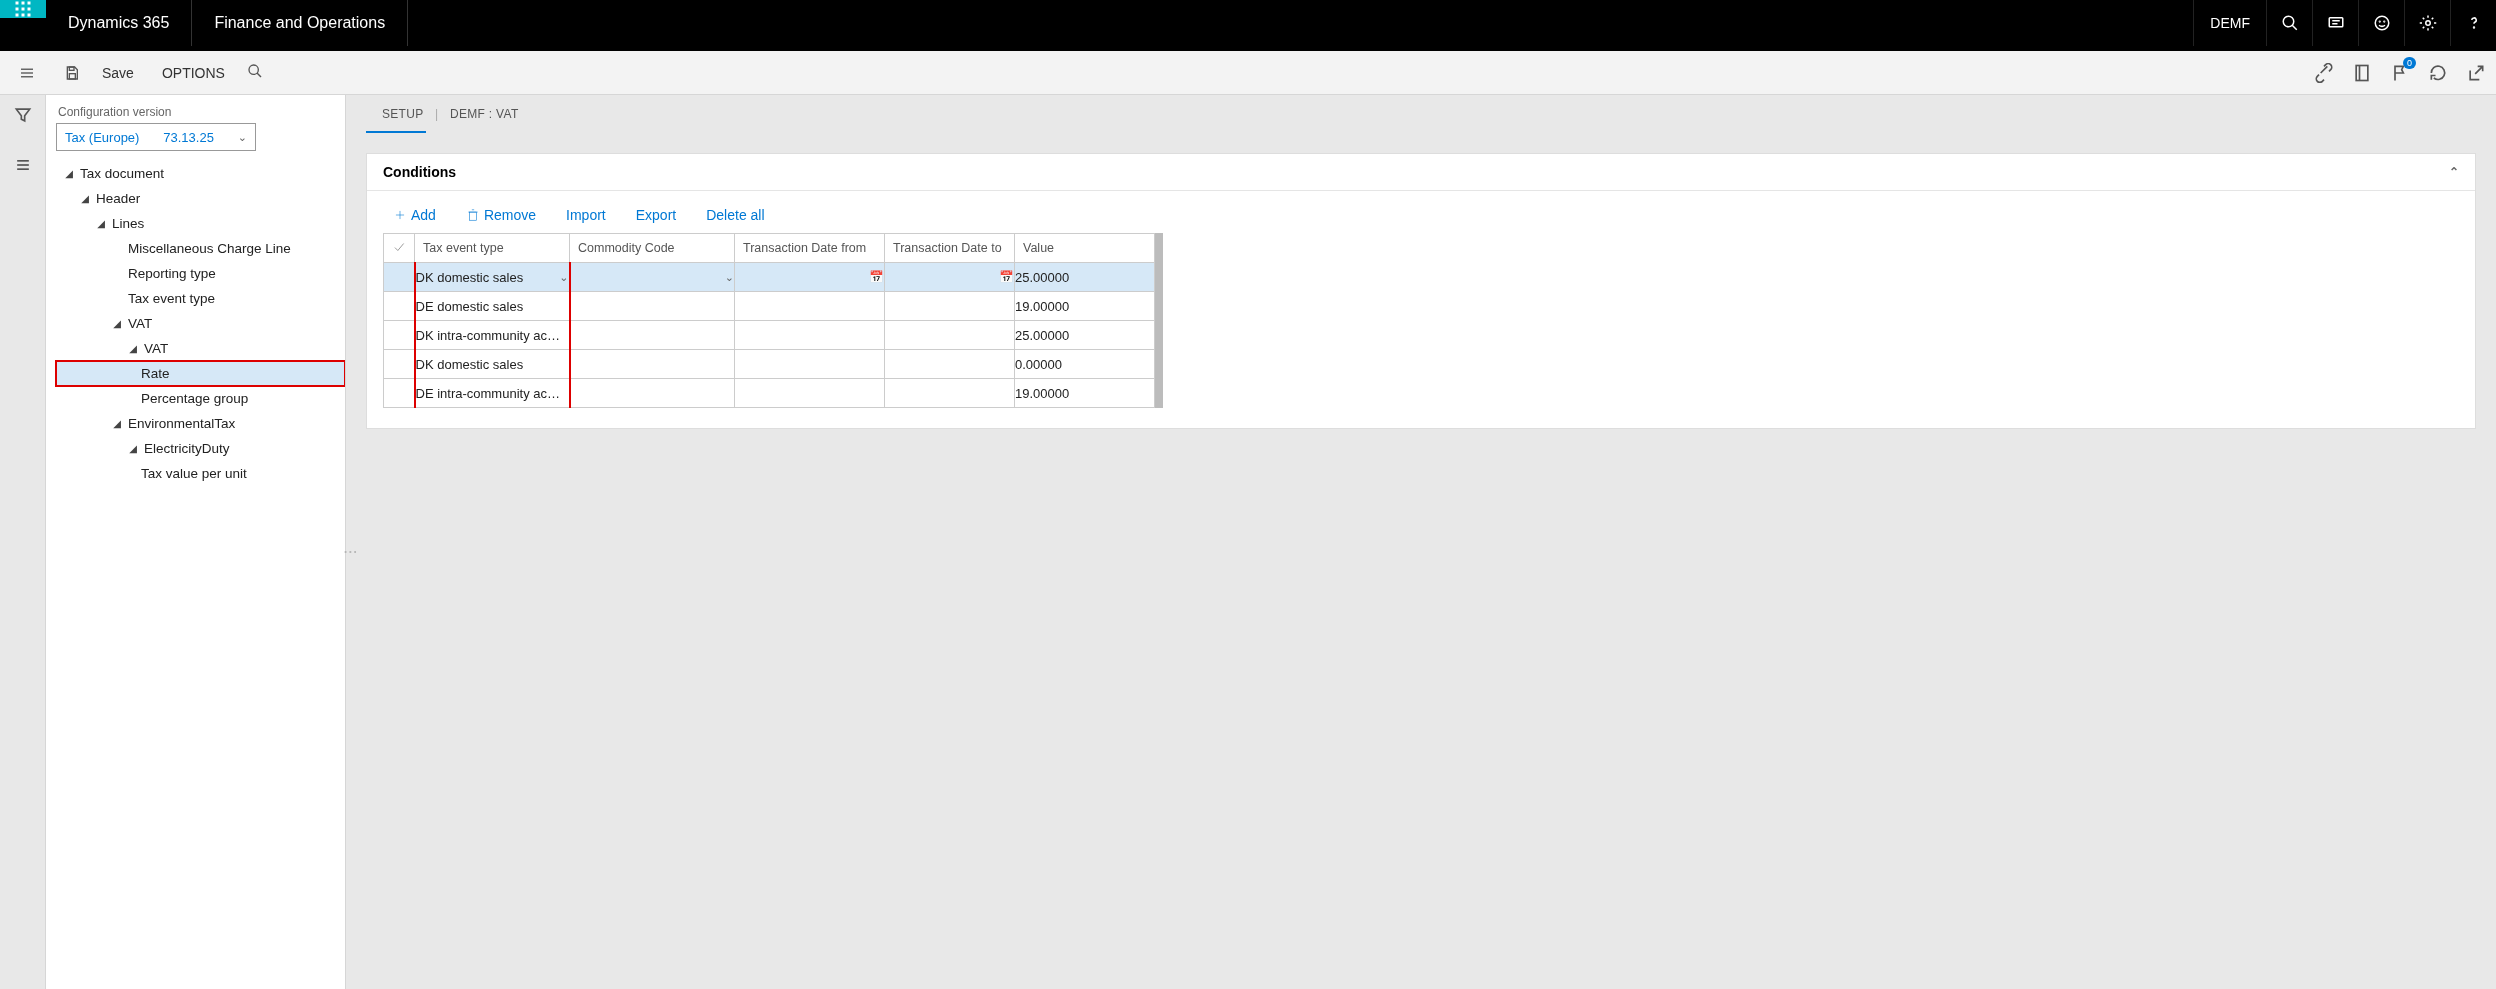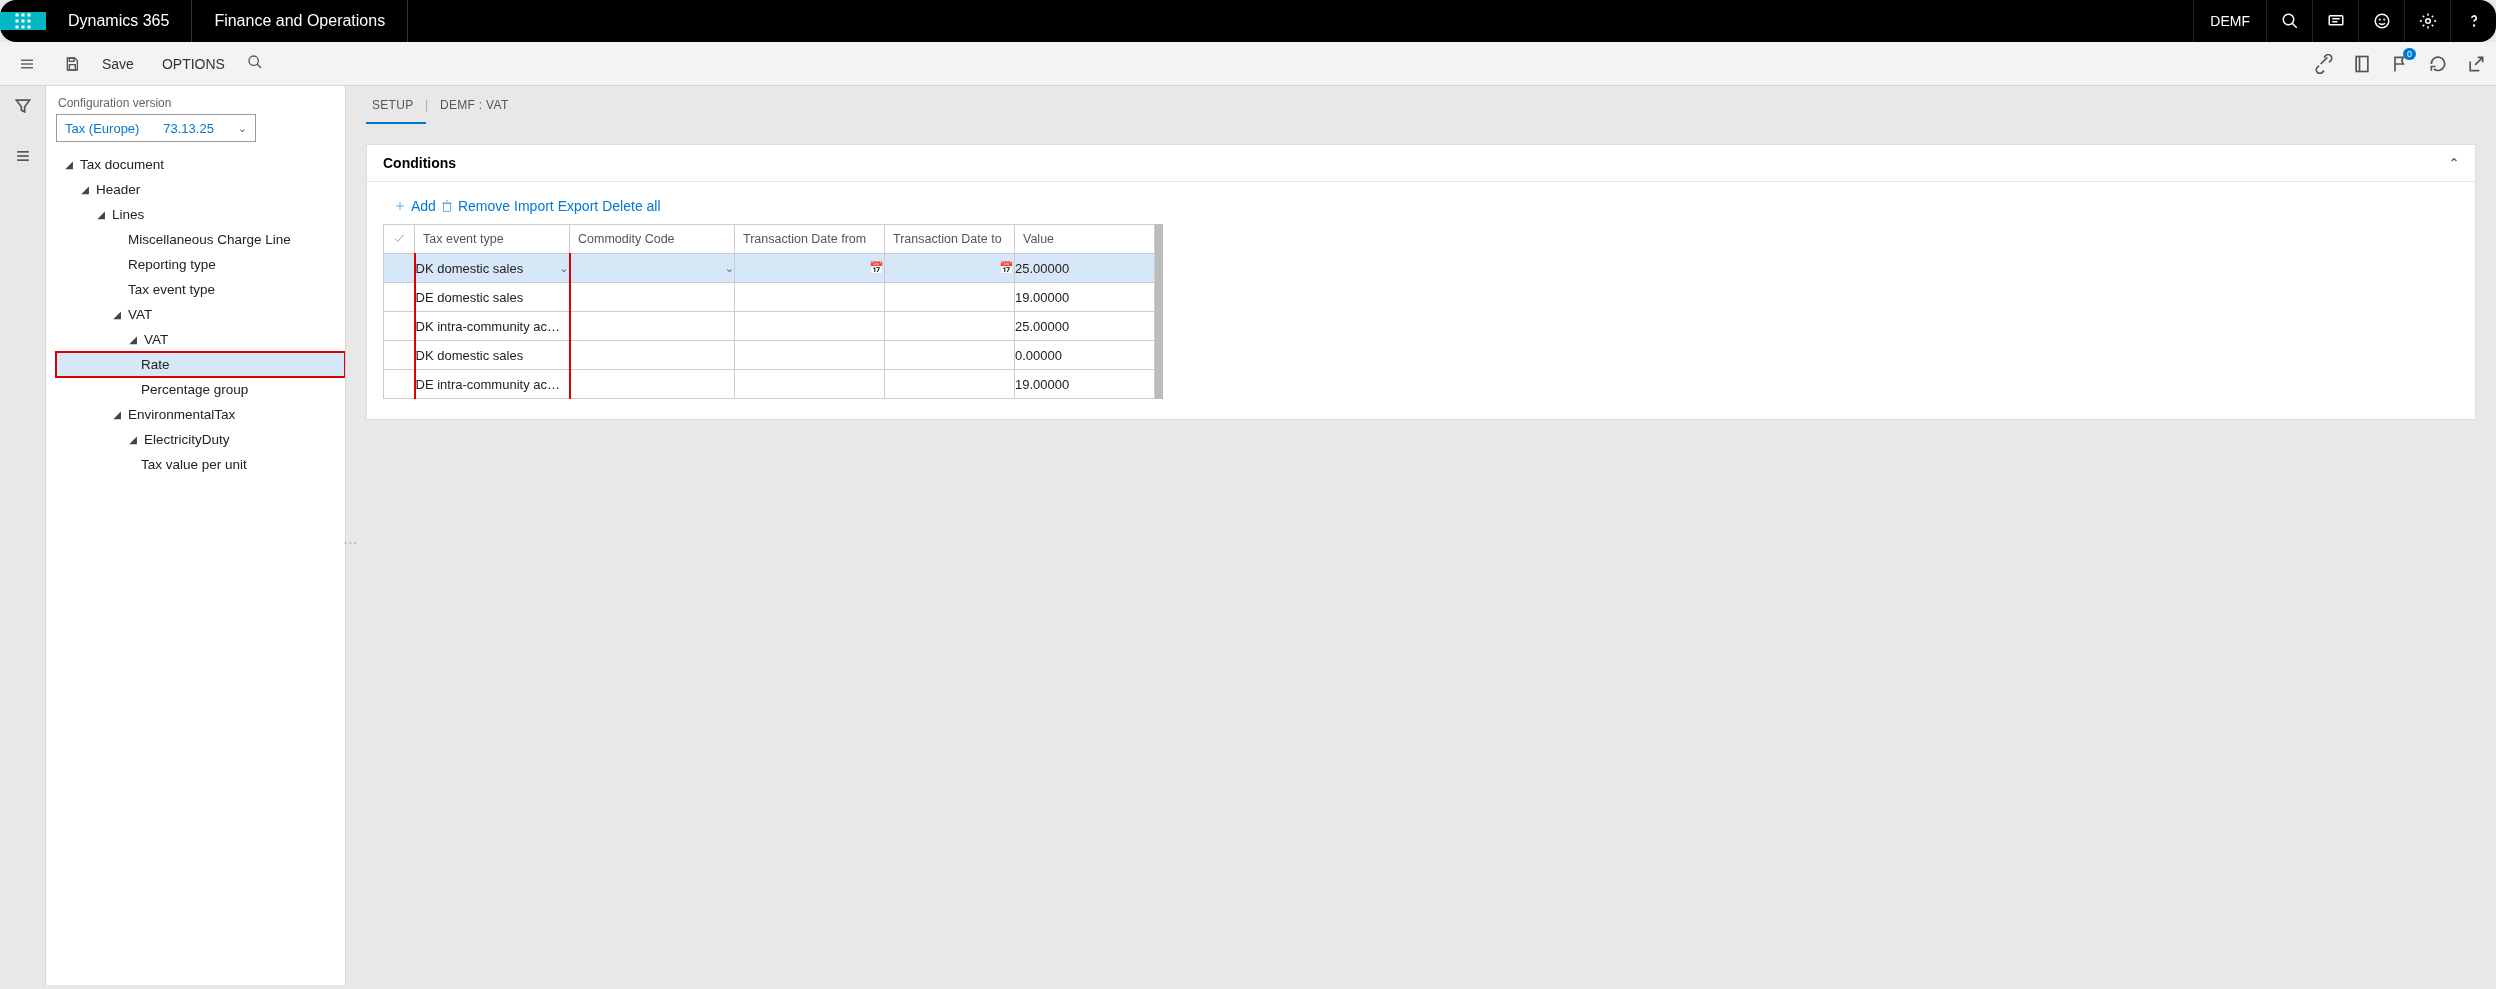--- a/index.html
+++ b/index.html
@@ -1,19 +1,19 @@
 <!DOCTYPE html>
 <html><head>
 <meta charset="utf-8">
 <style>
   * { box-sizing: border-box; margin: 0; padding: 0; font-family: "Segoe UI", Arial, sans-serif; }
   html, body { width: 100%; height: 100%; background: #e8e8e8; overflow: hidden; }
 
   
-  .topbar { background:#000; color:#fff; height:42px; display:flex; align-items:center;border-radius:16px; }
+  .topbar { background:#000; color:#fff; height:51px; display:flex; align-items:flex-start; }
   .waffle { width:46px; background:#00b7c3; display:flex; align-items:center; justify-content:center; }
   .waffle svg { width:18px; height:18px; fill:#fff; }
   .titleblock { display:flex; align-items:center; }
   .titleblock .sep { width:1px; height:46px; background:#333; }
   .titleblock .appname { padding:0 22px; font-size:16px; font-weight:400; }
   .top-right { margin-left:auto; display:flex; align-items:center; height:46px; }
   .top-right .item { width:46px; height:46px; display:flex; align-items:center; justify-content:center; border-left:1px solid #222; }
   .top-right .company { padding:8px 16px; font-size:14px; display:flex; align-items:center; border-left:1px solid #222; height:46px;}
   .top-right svg { width:18px; height:18px; stroke:#fff; fill:none; }
 
@@ -43,29 +43,29 @@
   .tree .lvl2 { padding-left:22px;}
   .tree .lvl3 { padding-left:38px;}
   .tree .lvl4 { padding-left:54px;}
   .tree .lvl5 { padding-left:70px;}
   .tree .lvl6 { padding-left:67px;}
   .selected { background:#d6e8f7; }
   .redbox { outline:2px solid #d00; outline-offset:-1px; }
   .redbox2 { border:2px solid #d00; }
 
   .contentarea { flex:1; background:#e8e8e8; display:flex; flex-direction:column; position:relative;}
-  .breadcrumb { padding:12px 20px 6px 26px; font-size:12px; color:#555; letter-spacing:.3px;}
+  .breadcrumb { padding:12px 20px 6px 36px; font-size:12px; color:#555; letter-spacing:.3px;}
   .breadcrumb .bsep { margin:0 8px; color:#aaa;}
   .pgtitle { padding:4px 20px 0 20px; font-size:15px; font-weight:600; color:#222;}
   .pgtitle-underline { height:2px; background:#0078d4; width:60px; margin:4px 0 0 20px;}
 
   .panel { background:#fff; margin:20px 20px 0 20px; border:1px solid #ddd;}
   .panel-head { display:flex; align-items:center; justify-content:space-between; padding:10px 16px; font-weight:600; font-size:14px; border-bottom:1px solid #e5e5e5;}
   .panel-body { padding:12px 16px 20px 16px;}
-  .tbl-toolbar { display:flex; gap:4px; align-items:center; font-size:14px; color:#0078d4; padding:4px 0 10px 10px;}
+  .tbl-toolbar { display:flex; gap:30px; align-items:center; font-size:14px; color:#0078d4; padding:4px 0 10px 10px;}
   .tbl-toolbar .btn { display:flex; align-items:center; gap:4px; cursor:pointer;}
   .tbl-toolbar svg { width:14px; height:14px; stroke:#0078d4; fill:none;}
 
   table.grid { border-collapse:collapse; font-size:13px; color:#222; }
   table.grid th, table.grid td { border:1px solid #ccc; padding:0; height:29px; text-align:left; }
   table.grid th { background:#fff; font-weight:400; color:#555; font-size:12.5px; padding:4px 8px;}
   table.grid td { padding:4px 0; background:#fff;}
   .col-check { width:30px;}
   .col-evt { width:155px;}
   .col-comm { width:165px;}

